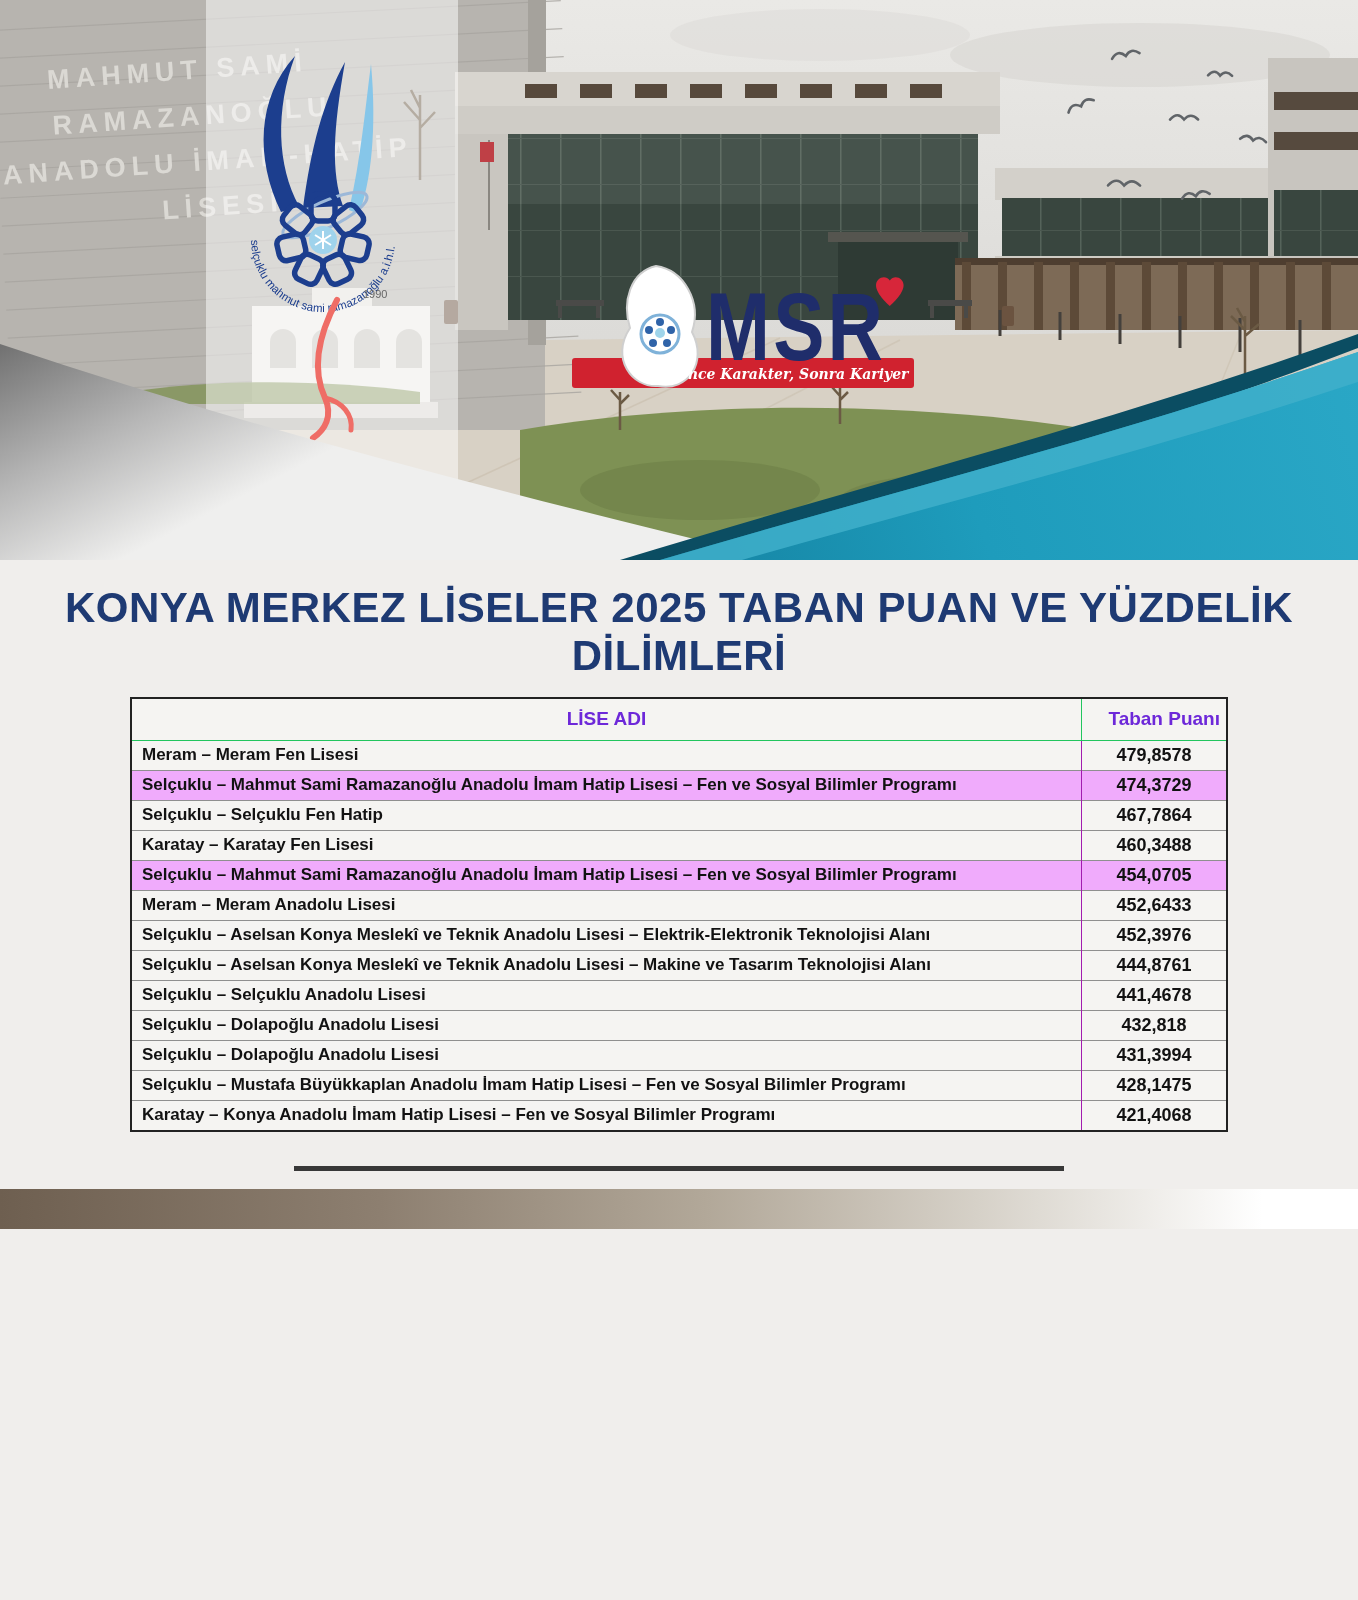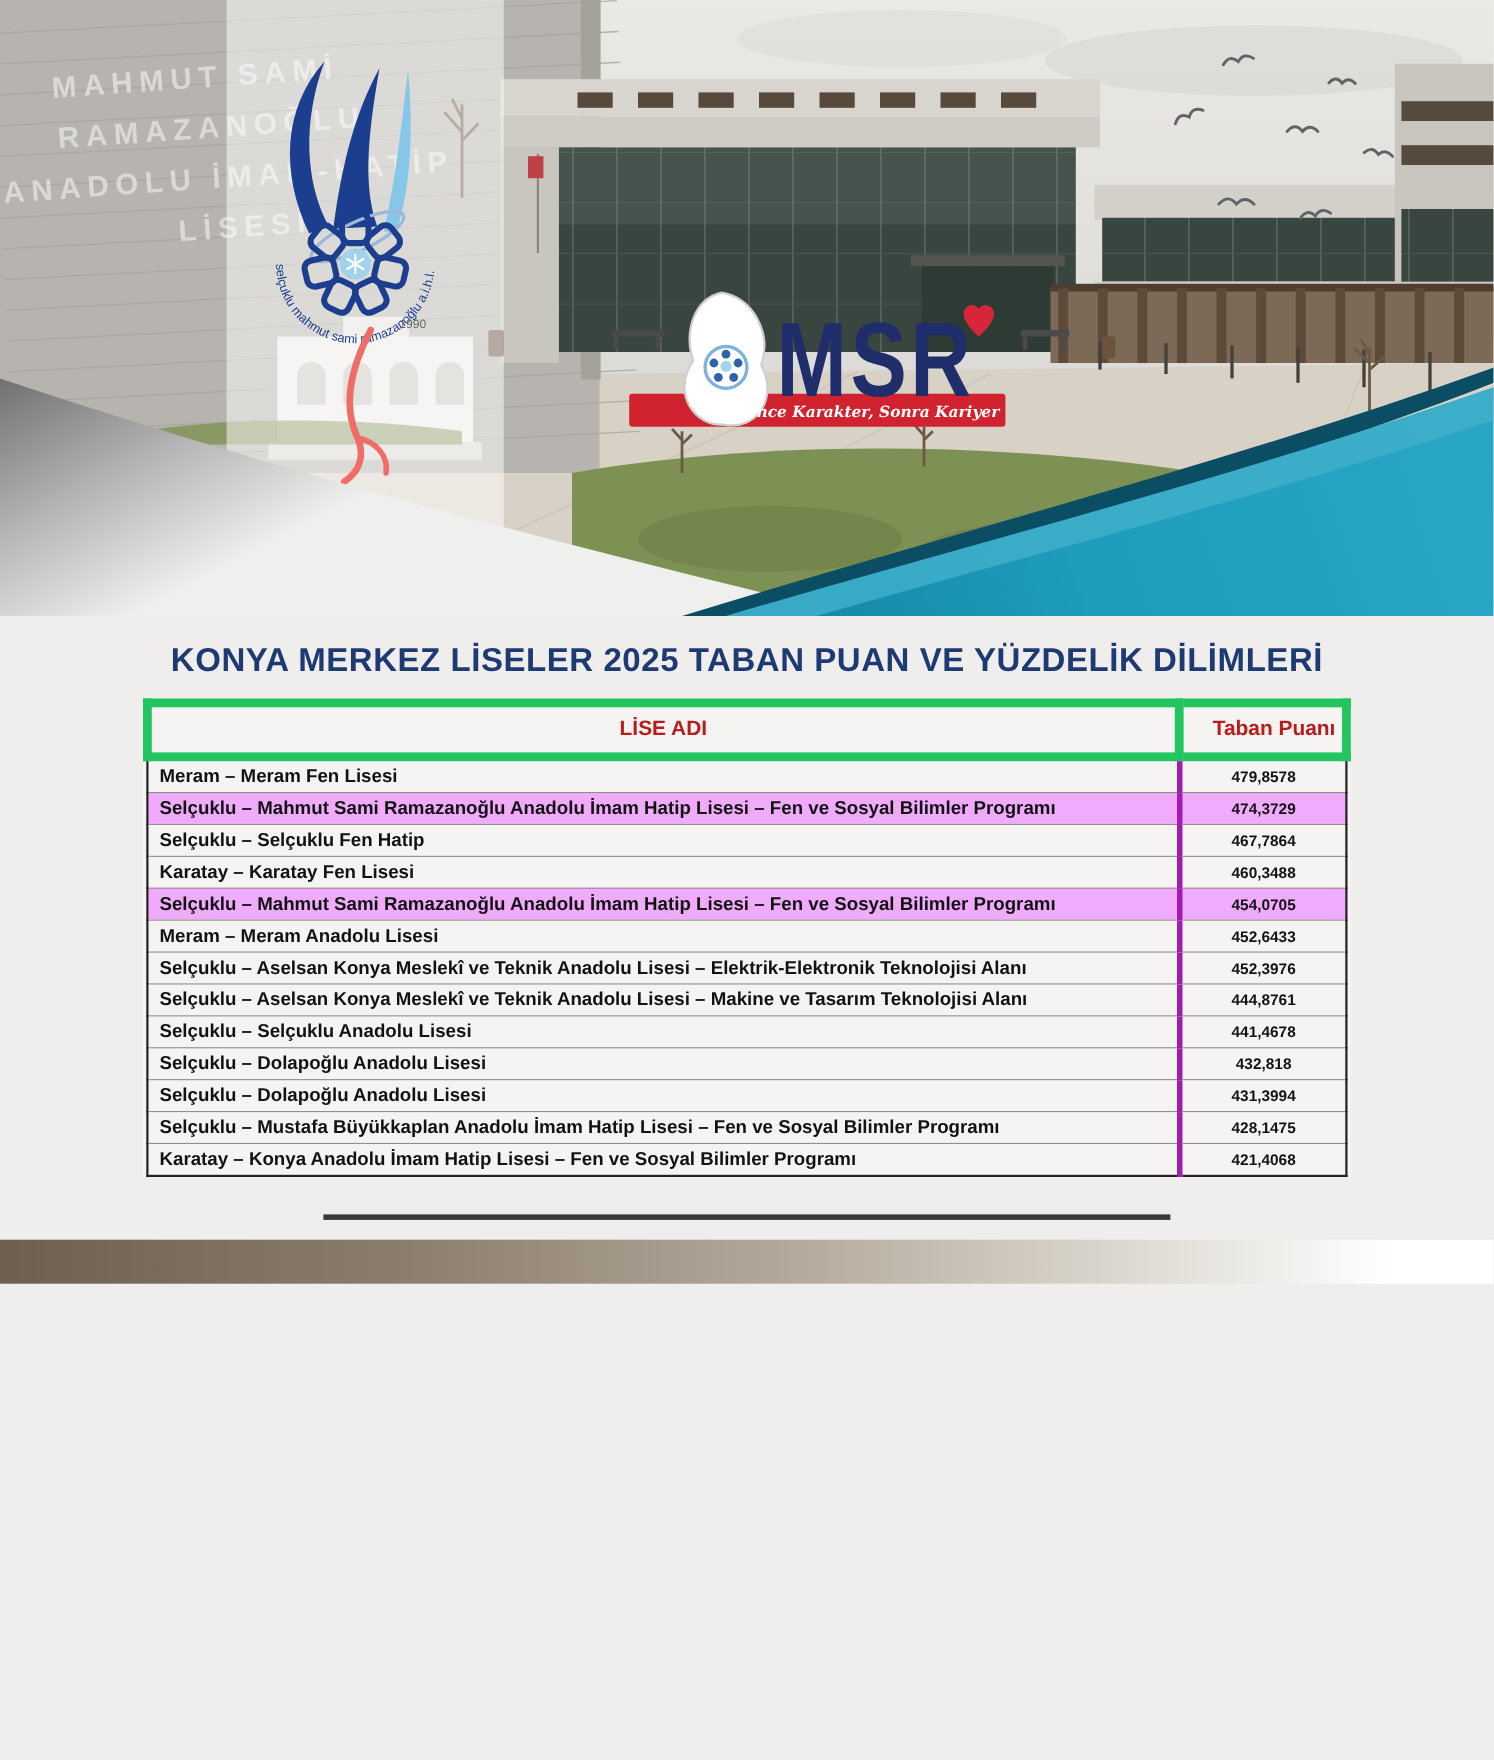--- a/index.html
+++ b/index.html
@@ -3,50 +3,50 @@
 <meta charset="utf-8">
 <style>
   html,body{margin:0;padding:0;}
   body{width:1358px;background:#f0eeec;font-family:"Liberation Sans",sans-serif;}
   .page{width:1358px;height:1600px;overflow:hidden;position:relative;background:#f0eeec;}
   .hero{width:1358px;height:560px;display:block;}
   .hero svg{display:block;}
   h1.title{
     margin:24px 0 0 0;
     text-align:center;
-    font-size:30px;
+    font-size:42px;
     font-weight:bold;
     color:#1e3a73;
     letter-spacing:.5px;
   }
   table.scores{
     width:1098px;
     margin:17px auto 0 auto;
     border-collapse:collapse;
     background:#f5f4f2;
     border:2px solid #222;
   }
   table.scores th{
-    border:8px solid #22c55e;
+    border:1px solid #22c55e;
     font-size:19px;
     font-weight:bold;
-    color:#b91c1c;
+    color:#6d28d9;
     padding:8px 6px;
     line-height:1.3;
     background:#f5f4f2;
   }
   th.name-th{text-align:center;}
   th.score-th{width:132px;text-align:right;}
   table.scores td{
     font-weight:bold;
     color:#121212;
     padding:4px 10px;
   }
   td.name{font-size:17px;text-align:left;padding-left:16px;white-space:nowrap;}
-  td.score{font-size:14px;text-align:center;border-left:5px solid #a21caf;white-space:nowrap;}
+  td.score{font-size:18px;text-align:center;border-left:1px solid #a21caf;white-space:nowrap;}
   tbody tr + tr td{border-top:1px solid #8f8f8f;}
   tbody tr.hl{background:#f0abfc;}
   .divider{width:770px;height:5px;background:#383838;margin:34px auto 0 auto;}
   .bottom-bar{
     width:1358px;height:40px;margin-top:18px;
     background:linear-gradient(90deg,#6e5f50 0%,#8d7f70 28%,#b2a899 52%,#d6d1c8 72%,#ffffff 93%,#ffffff 100%);
   }
 </style>
 </head>
 <body>

